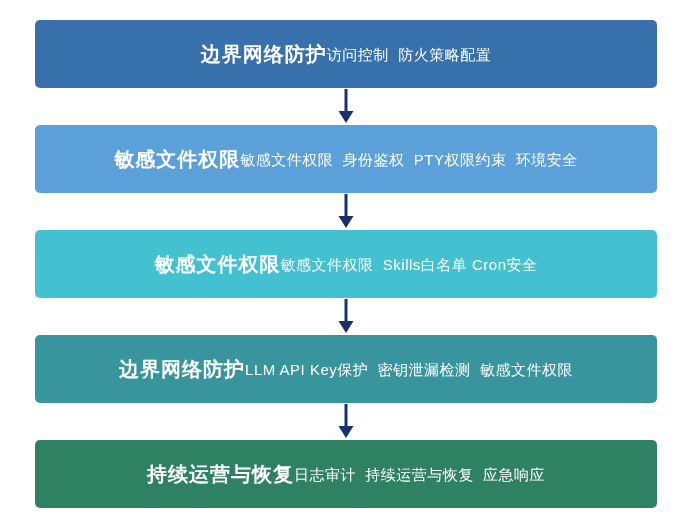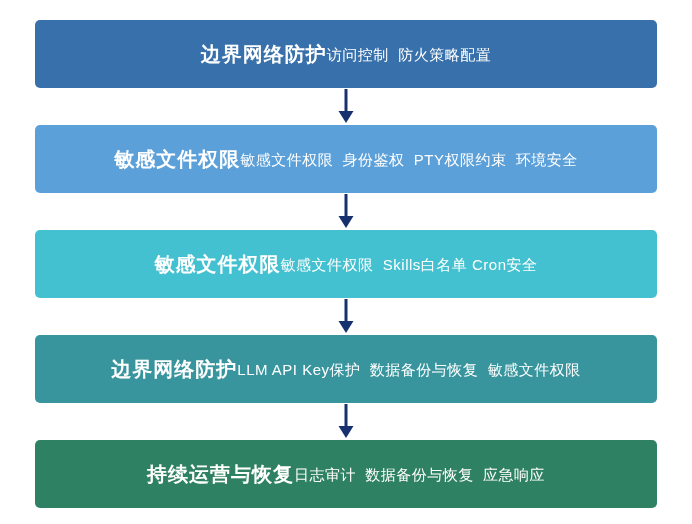--- a/index.html
+++ b/index.html
@@ -90,28 +90,28 @@
 
   <div class="arrow" style="color: rgb(23, 49, 110);">
     <svg width="20" height="35" viewBox="0 0 20 35">
       <line x1="10" y1="0" x2="10" y2="24" stroke="currentColor" stroke-width="3"></line>
       <path d="M2.5 22 L17.5 22 L10 34 Z" fill="currentColor"></path>
     </svg>
   </div>
 
   <div class="layer" style="background-color: rgb(57, 149, 157);">
     <div class="layer-title">边界网络防护</div>
-    <div class="layer-items">LLM API Key保护  数据备份与恢复  敏感文件权限</div>
+    <div class="layer-items">LLM API Key保护  密钥泄漏检测  敏感文件权限</div>
   </div>
 
   <div class="arrow" style="color: rgb(23, 49, 110);">
     <svg width="20" height="35" viewBox="0 0 20 35">
       <line x1="10" y1="0" x2="10" y2="24" stroke="currentColor" stroke-width="3"></line>
       <path d="M2.5 22 L17.5 22 L10 34 Z" fill="currentColor"></path>
     </svg>
   </div>
 
   <div class="layer" style="background-color: rgb(47, 129, 100);">
     <div class="layer-title">持续运营与恢复</div>
-    <div class="layer-items">日志审计  数据备份与恢复  应急响应</div>
+    <div class="layer-items">日志审计  持续运营与恢复  应急响应</div>
   </div>
 
 </div>
 
 </body></html>

